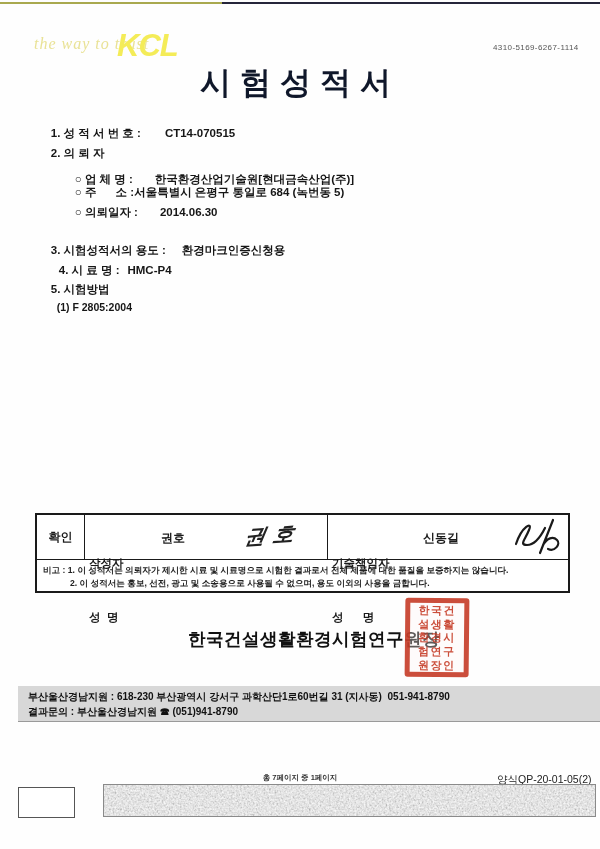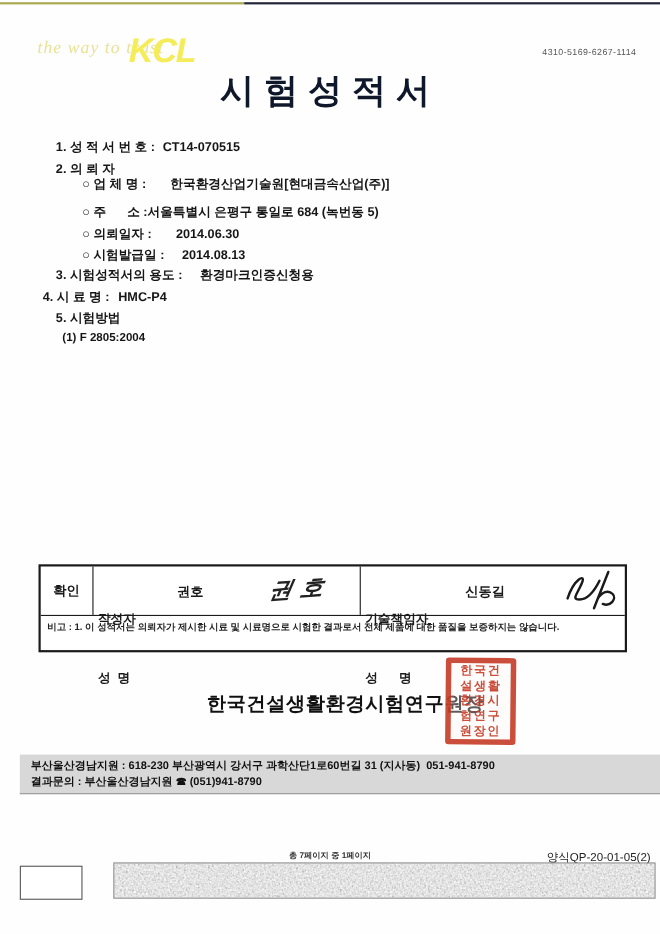--- a/index.html
+++ b/index.html
@@ -100,48 +100,45 @@
   <div class="topline-left"></div>
   <div class="topline-right"></div>
 
   <div class="tagline">the way to trust</div>
   <div class="logo">KCL</div>
   <div class="docnum">4310-5169-6267-1114</div>
 
   <h1 class="title">시험성적서</h1>
 
   <div class="row" style="left:38px; top:114px;">
-    <span>1. 성 적 서 번 호 :</span><span class="val" style="margin-left:7px">CT14-070515</span>
+    <span>1. 성 적 서 번 호 :</span><span class="val" style="margin-left:24px">CT14-070515</span>
   </div>
 
   <div class="row" style="left:38px; top:134px;">
     <span>2. 의 뢰 자</span>
   </div>
 
-  <div class="row" style="left:62px; top:148px;">
+  <div class="row" style="left:62px; top:160px;">
     <span>○ 업 체 명 :</span><span class="val" style="margin-left:22px">한국환경산업기술원[현대금속산업(주)]</span>
   </div>
 
   <div class="row" style="left:62px; top:173px;">
     <span>○ 주      소 :</span><span class="val" style="margin-left:0">서울특별시 은평구 통일로 684 (녹번동 5)</span>
   </div>
 
   <div class="row" style="left:62px; top:193px;">
     <span>○ 의뢰일자 :</span><span class="val" style="margin-left:22px">2014.06.30</span>
   </div>
 
-  <div class="row" style="left:62px; top:212px;">
-    <span>○ 시험발급일 :</span><span class="val" style="margin-left:16px">2014.08.13</span>
-  </div>
 
   <div class="row" style="left:38px; top:231px;">
     <span>3. 시험성적서의 용도 :</span><span class="val" style="margin-left:16px">환경마크인증신청용</span>
   </div>
 
-  <div class="row" style="left:26px; top:251px;">
+  <div class="row" style="left:46px; top:251px;">
     <span>4. 시 료 명 :</span><span class="val" style="margin-left:8px">HMC-P4</span>
   </div>
 
   <div class="row" style="left:38px; top:270px;">
     <span>5. 시험방법</span>
   </div>
 
   <div class="row" style="left:45px; top:289px; font-size:10.5px;">
     <span>(1) F 2805:2004</span>
   </div>
@@ -163,20 +160,21 @@
           <span>성      명</span>
         </div>
         <div class="person-name tech-name">신동길</div>
         <svg class="tech-sig" width="52" height="40" viewBox="0 0 52 40">
           <path d="M4 27 C10 9, 21 4, 17 13 C13 23, 7 28, 15 28 C23 28, 29 19, 33 11 M41 3 L28 36 M31 28 C35 21, 41 19, 45 23 C49 27, 43 35, 36 32" stroke="#1a1a1a" stroke-width="2.2" fill="none" stroke-linecap="round"></path>
         </svg>
       </div>
     </div>
     <div class="trow2">
       <div>비고 : 1. 이 성적서는 의뢰자가 제시한 시료 및 시료명으로 시험한 결과로서 전체 제품에 대한 품질을 보증하지는 않습니다.</div>
+      <div class="note2">2. 이 성적서는 홍보, 선전, 광고 및 소송용으로 사용될 수 없으며, 용도 이외의 사용을 금합니다.</div>
     </div>
   </div>
 
   <div class="issuer-name">한국건설생활환경시험연구원장</div>
   <div class="seal">
     <div class="seal-row">한국건</div>
     <div class="seal-row">설생활</div>
     <div class="seal-row">환경시</div>
     <div class="seal-row">험연구</div>
     <div class="seal-row">원장인</div>

